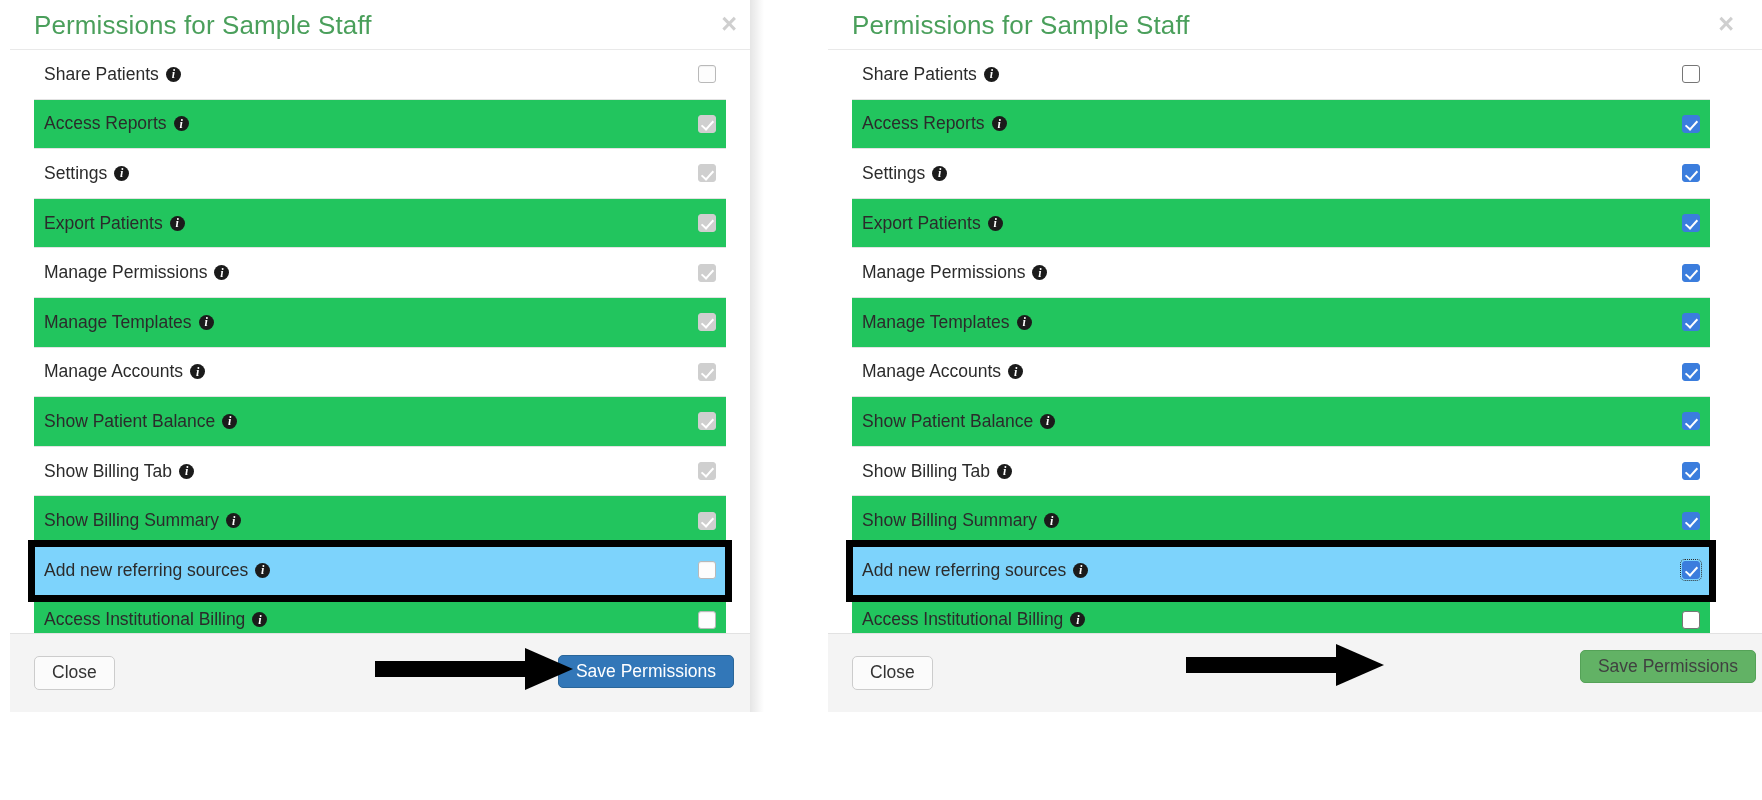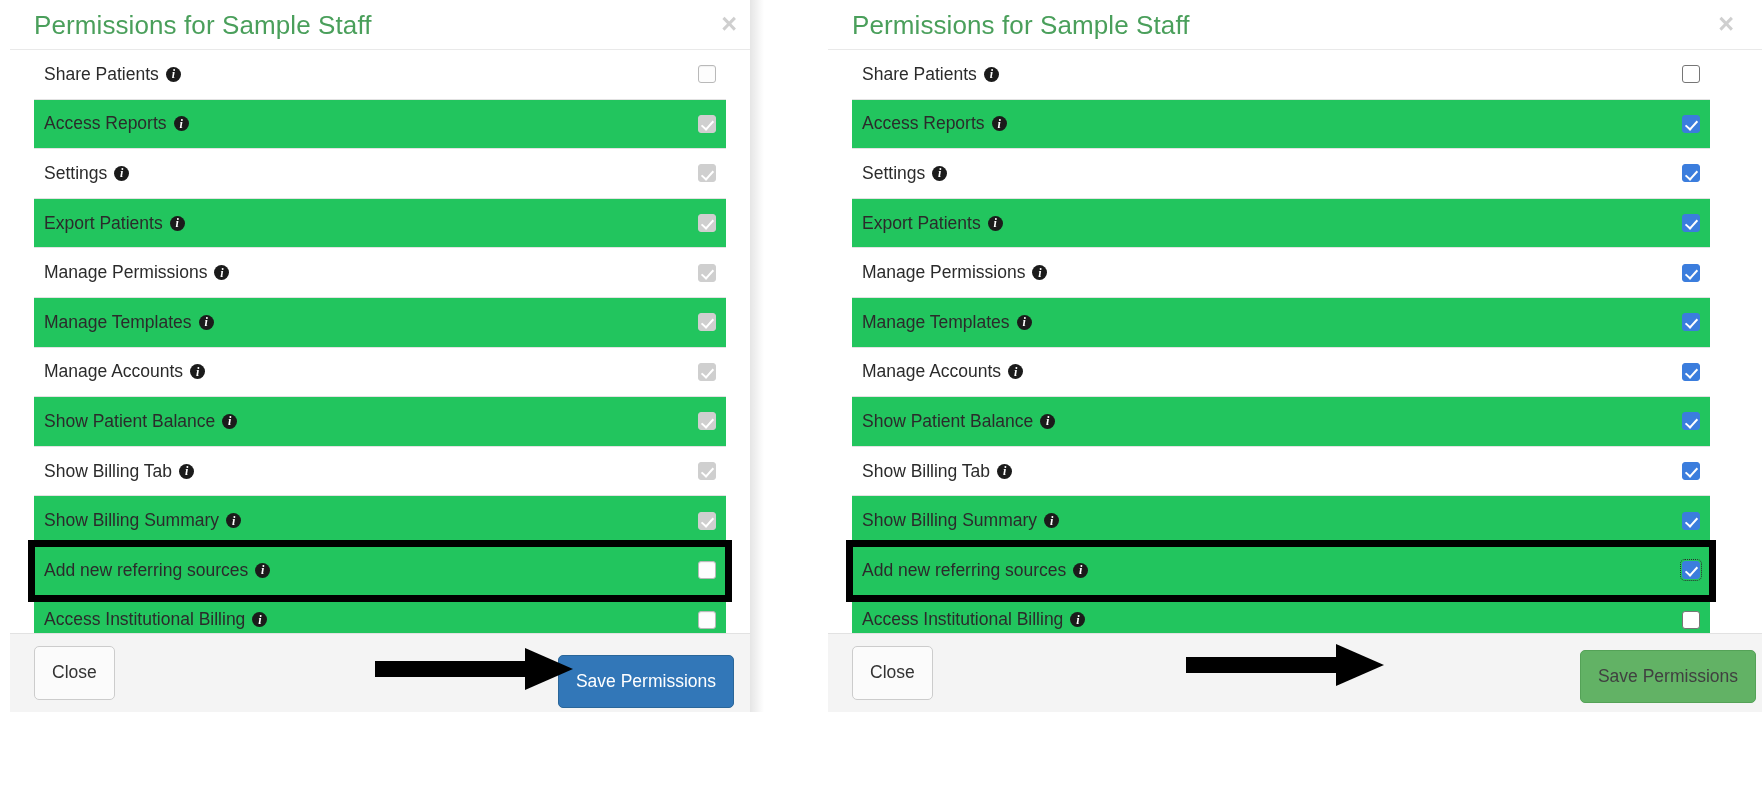--- a/index.html
+++ b/index.html
@@ -163,41 +163,41 @@
     border-width: 0 2.4px 2.4px 0;
     transform: rotate(42deg);
   }
 
   
   .perm-row.highlight {
     outline: 7px solid #000000;
     outline-offset: -1px;
     z-index: 4;
     border-bottom: 1px solid #ffffff;
-    background: #22c55e;
+    background: #7dd3fc;
     gap: 36px;
   }
 
   
   .panel-footer {
     flex: 0 0 79px;
     position: relative;
     background: #f4f4f4;
     border-top: 1px solid #e2e2e2;
     display: flex;
     align-items: center;
     padding: 0 24px;
   }
   .panel.right .panel-footer { padding: 0 24px 0 24px; }
 
   .btn {
     font-family: "Liberation Sans", sans-serif;
     font-size: 17.5px;
     border-radius: 5px;
-    padding: 16px 17px;
+    padding: 6px 17px;
     cursor: pointer;
     line-height: 1.1;
     white-space: nowrap;
   }
   .btn-close {
     background: #fbfbfb;
     border: 1px solid #cccccc;
     color: #333333;
   }
   .btn-primary {

